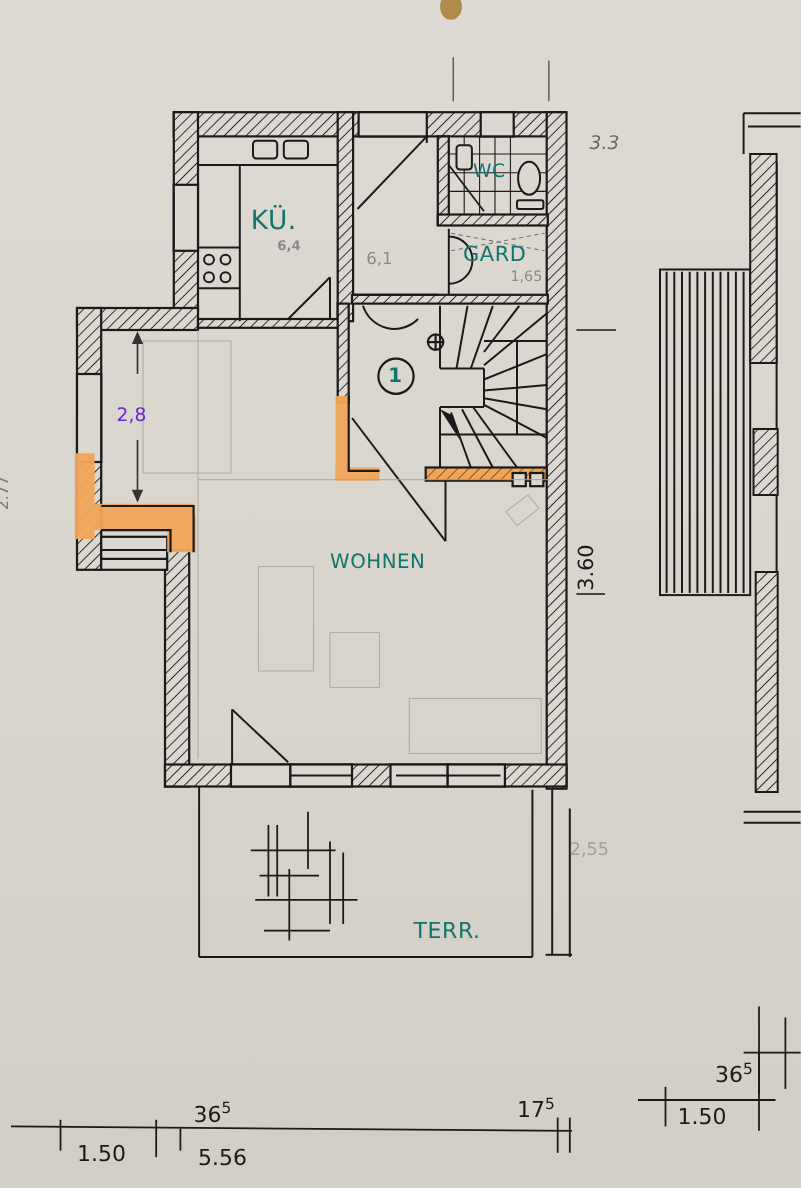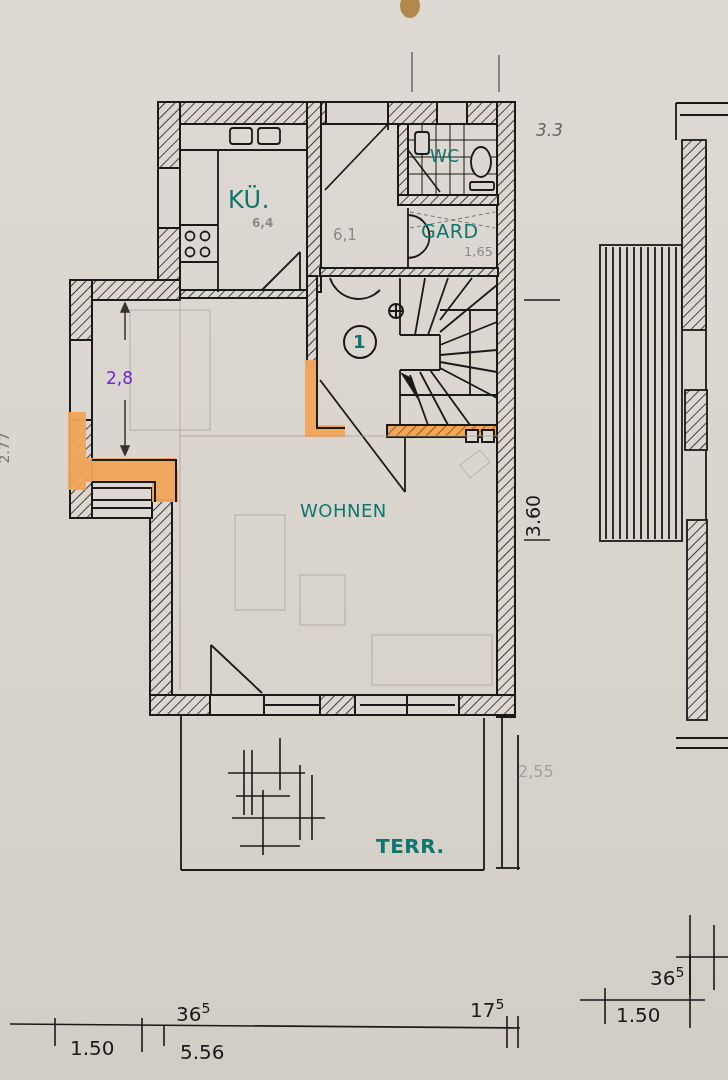--- a/index.html
+++ b/index.html
@@ -286,21 +286,21 @@
     <line x1="690" y1="915" x2="690" y2="995"></line>
     <line x1="676" y1="957" x2="728" y2="957"></line>
     <line x1="714" y1="925" x2="714" y2="990"></line>
   </g>
 </svg>
 
 <div class="lbl" style="left:228px;top:186px;font-size:24px;">KÜ.</div>
 <div class="lbl" style="left:430px;top:146px;font-size:17px;">WC</div>
 <div class="lbl" style="left:421px;top:220px;font-size:19px;">GARD</div>
 <div class="lbl" style="left:276px;top:500px;font-size:18px;margin-left:24px;">WOHNEN</div>
-<div class="lbl" style="left:376px;top:834px;font-size:20px;font-weight:bold;">TERR.</div>
+<div class="lbl" style="left:376px;top:834px;font-size:20px;">TERR.</div>
 <div class="lbl" style="left:353px;top:331px;font-size:18px;font-weight:bold;">1</div>
 
 <div class="pencil" style="left:252px;top:216px;font-size:12px;font-weight:bold;">6,4</div>
 <div class="pencil" style="left:333px;top:226px;">6,1</div>
 <div class="pencil" style="left:430px;top:244px;font-size:13px;margin-left:34px;">1,65</div>
 <div class="pencil" style="left:106px;top:368px;color:#6d28d9;font-size:17px;">2,8</div>
 <div class="pencil" style="left:536px;top:120px;color:#666;font-size:17px;font-style:italic;">3.3</div>
 <div class="pencil" style="left:518px;top:762px;color:#a0a0a0;font-size:16px;text-align:right;">2,55</div>
 <div class="pencil" style="left:-12px;top:440px;color:#777;font-size:14px;transform:rotate(-90deg);">2.77</div>
 

